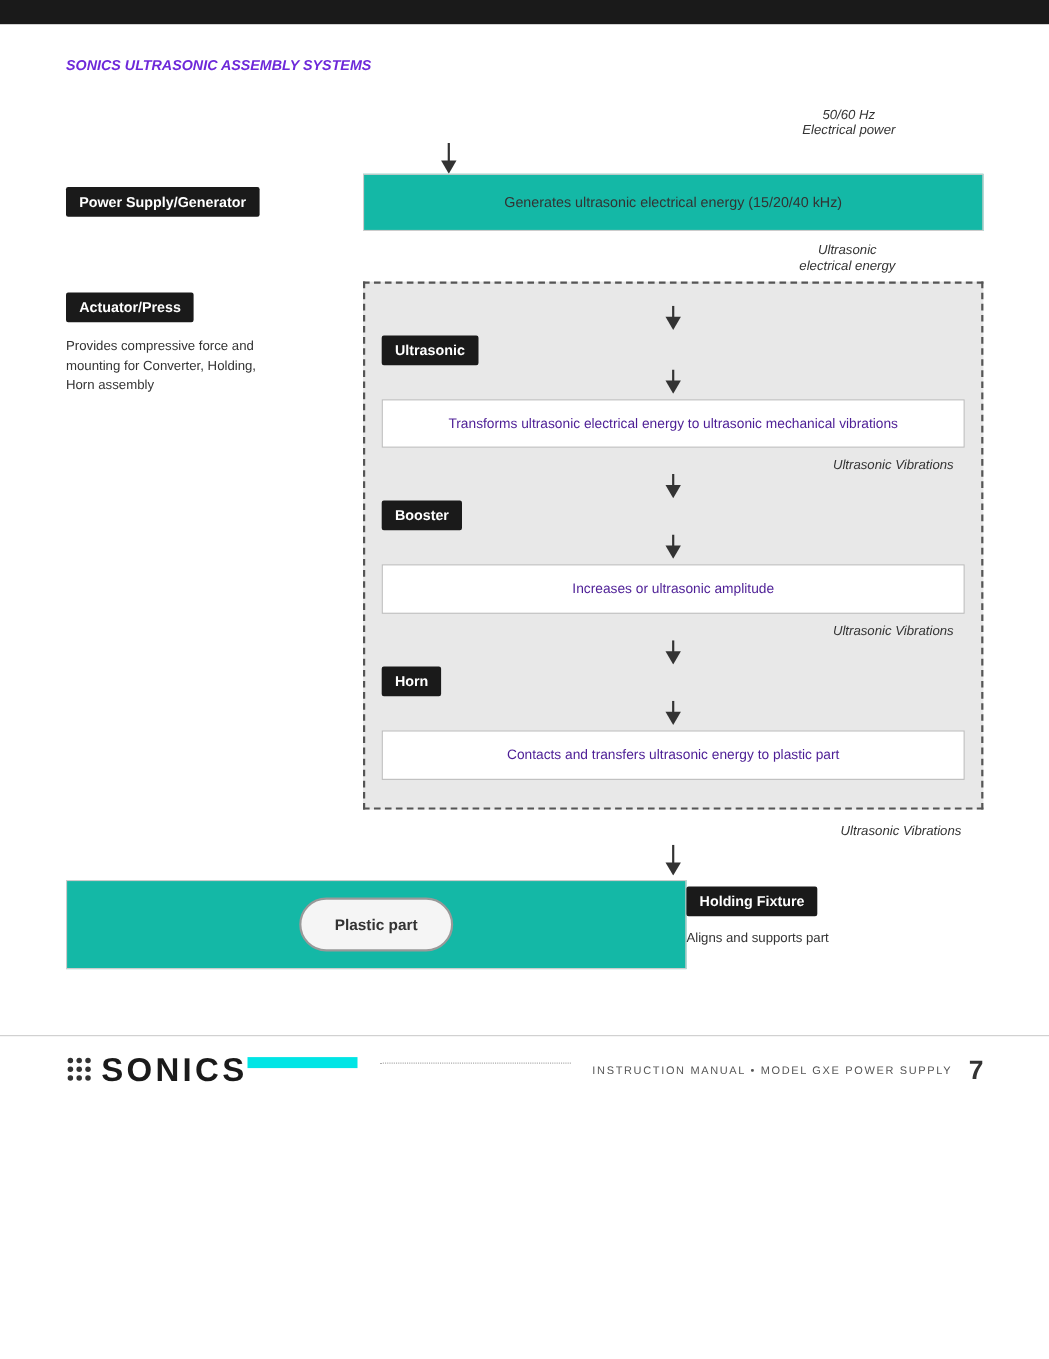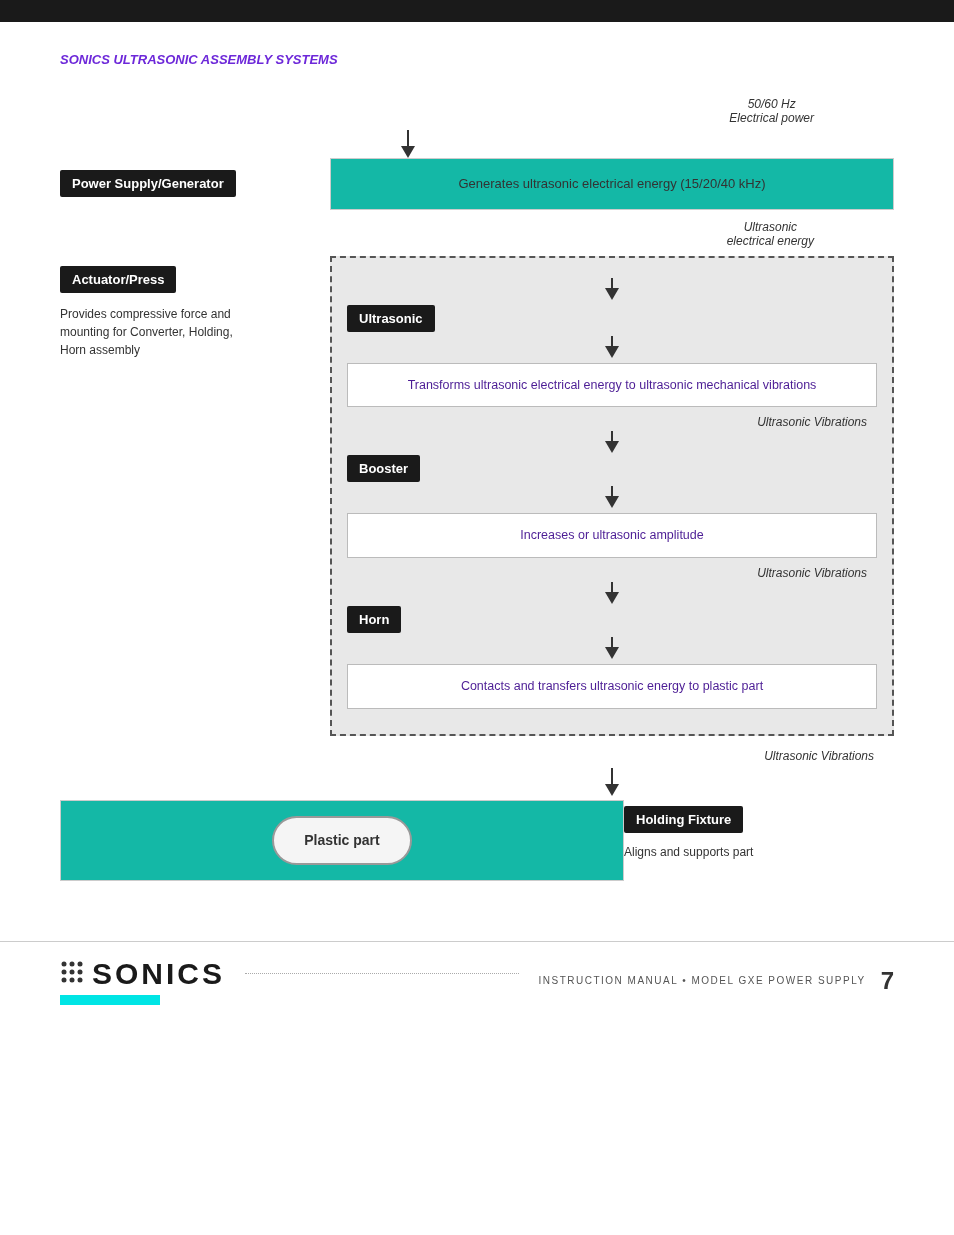--- a/index.html
+++ b/index.html
@@ -286,21 +286,21 @@
         <div class="label-desc" style="margin-top:10px;">Aligns and supports part</div>
       </div>
     </div>
 
   </div>
 
 </div>
 
 <div style="position:relative; margin-top: 40px; border-top:1px solid #ccc; padding: 15px 60px; display:flex; align-items:center;">
 
-  <div style="display:flex; flex-direction:column; align-items:flex-start;">
+  <div style="display:flex; flex-direction:row; align-items:flex-start;">
     <div style="display:flex; align-items:center;">
 
       <svg width="28" height="28" viewBox="0 0 28 28" style="margin-right:4px;">
         <g fill="#333">
           <circle cx="4" cy="4" r="2.5"></circle>
           <circle cx="12" cy="4" r="2.5"></circle>
           <circle cx="20" cy="4" r="2.5"></circle>
           <circle cx="4" cy="12" r="2.5"></circle>
           <circle cx="12" cy="12" r="2.5"></circle>
           <circle cx="20" cy="12" r="2.5"></circle>

